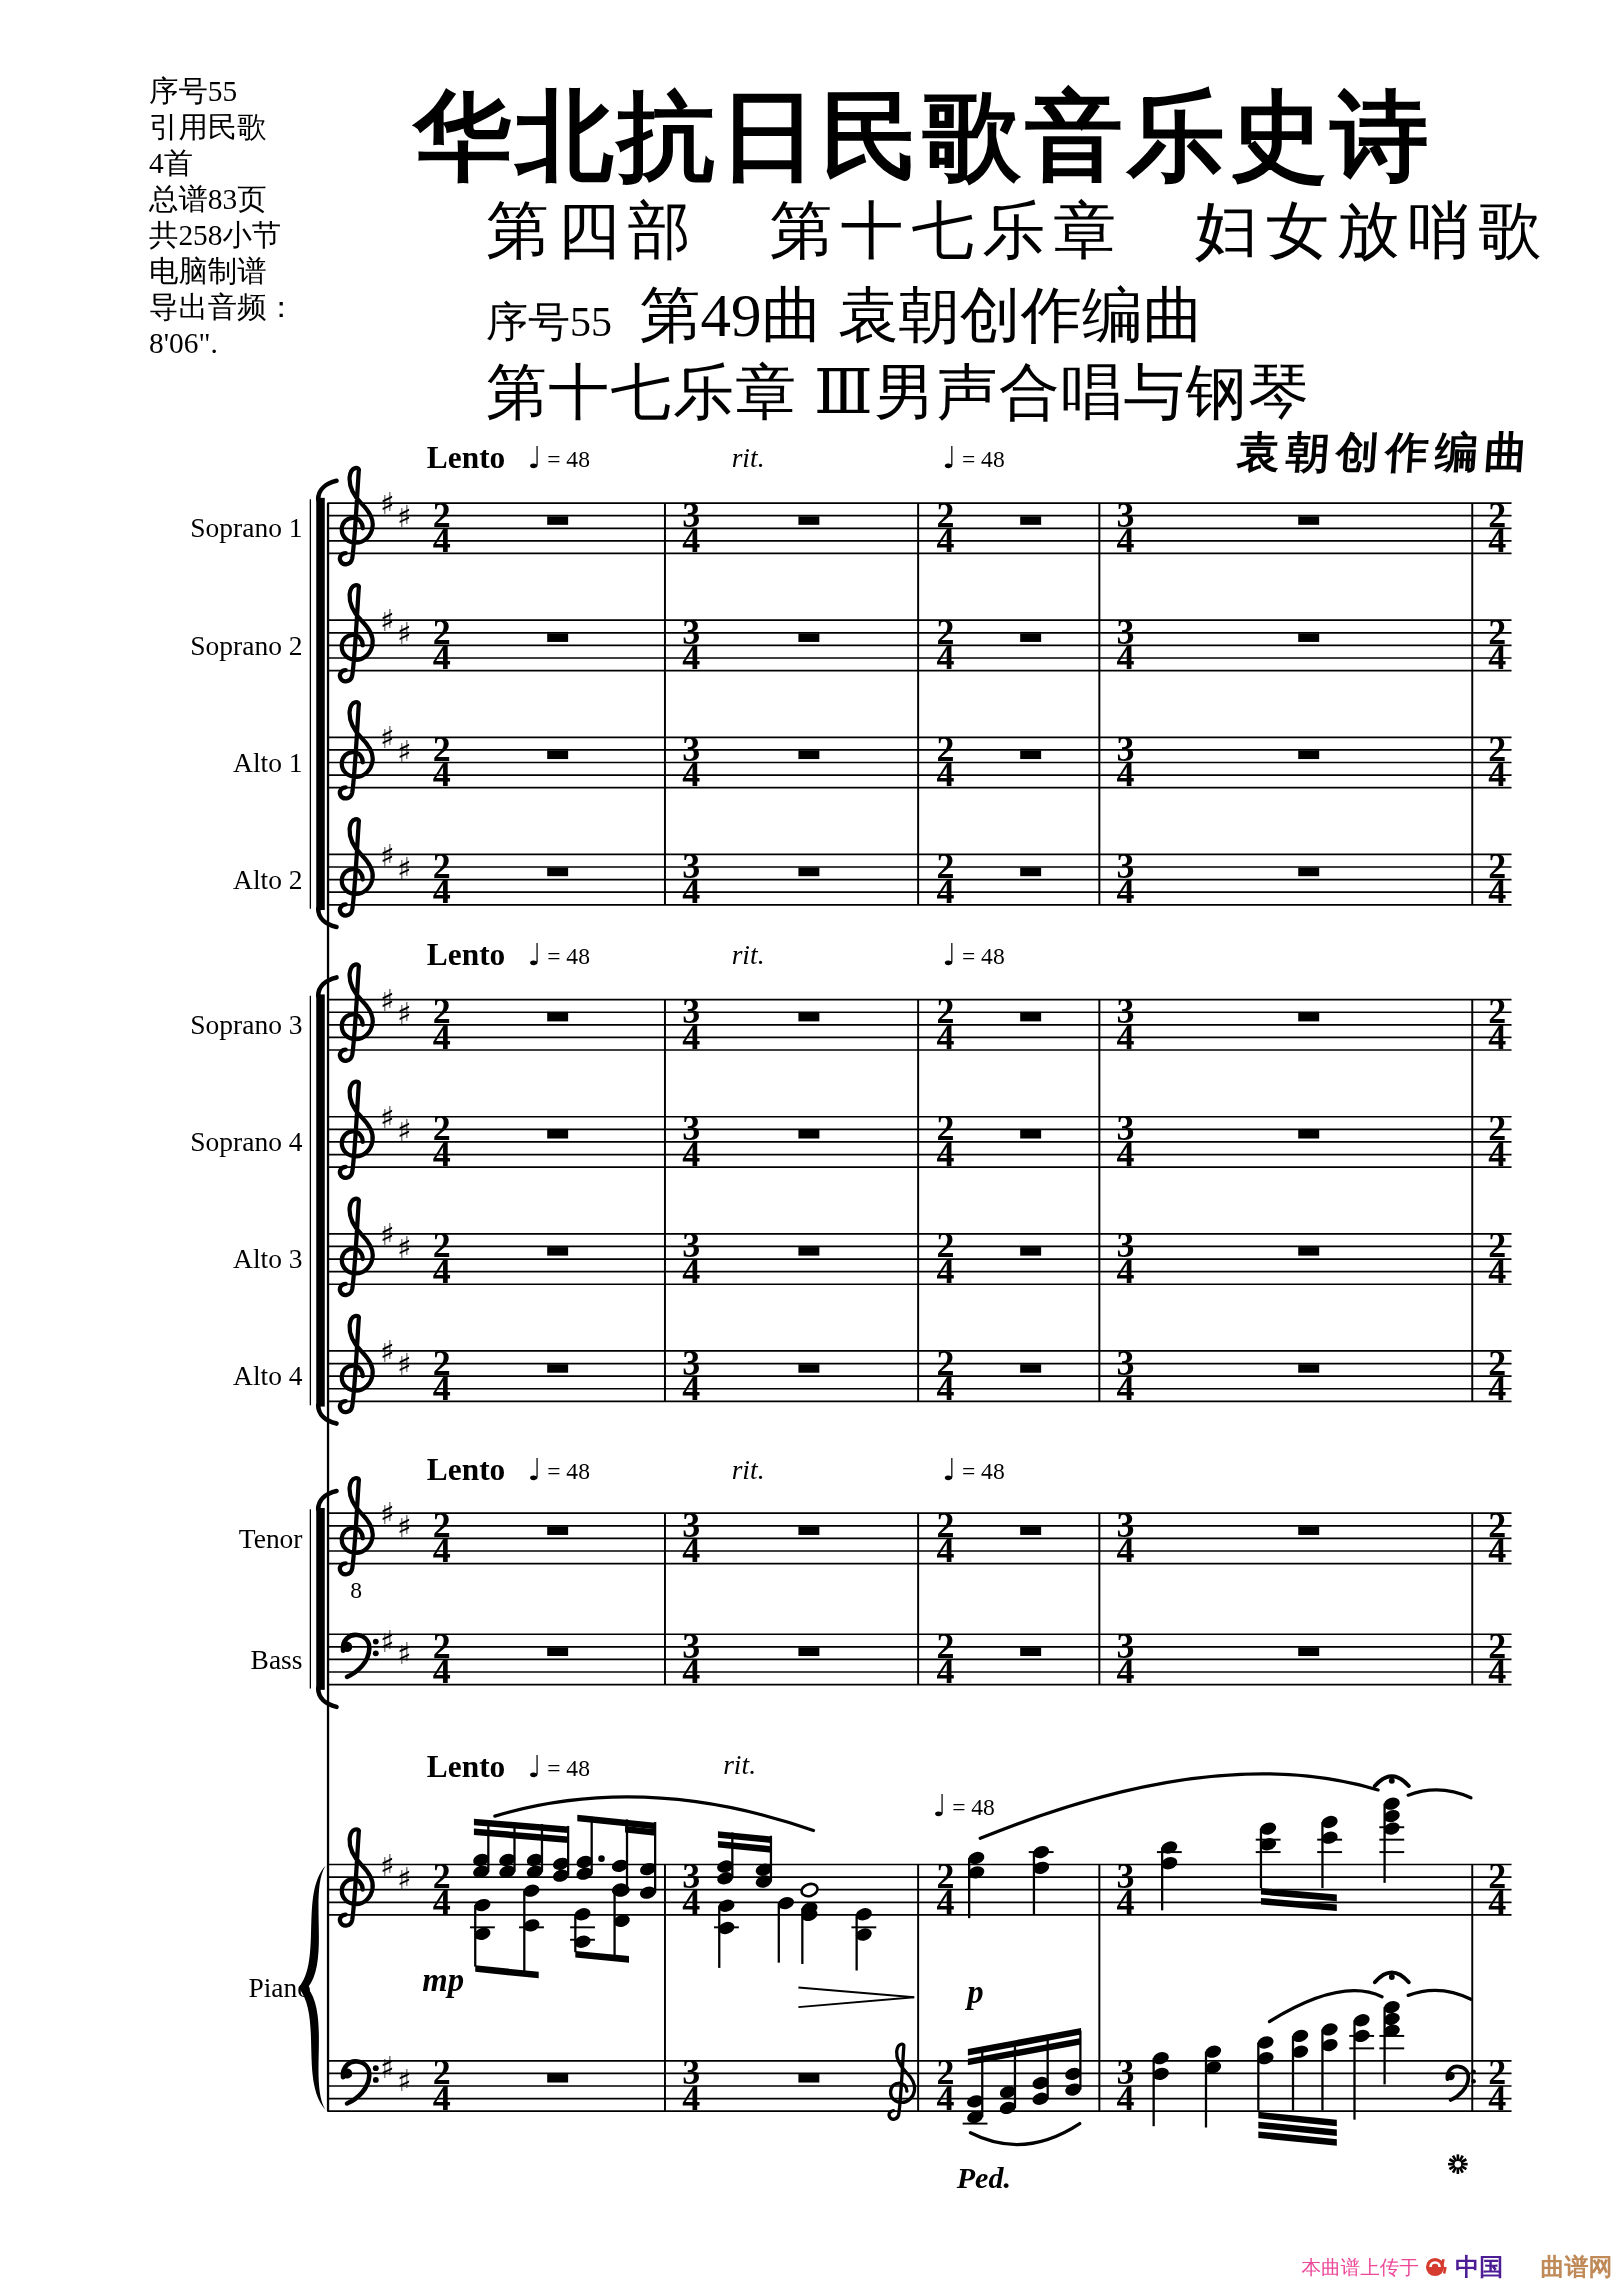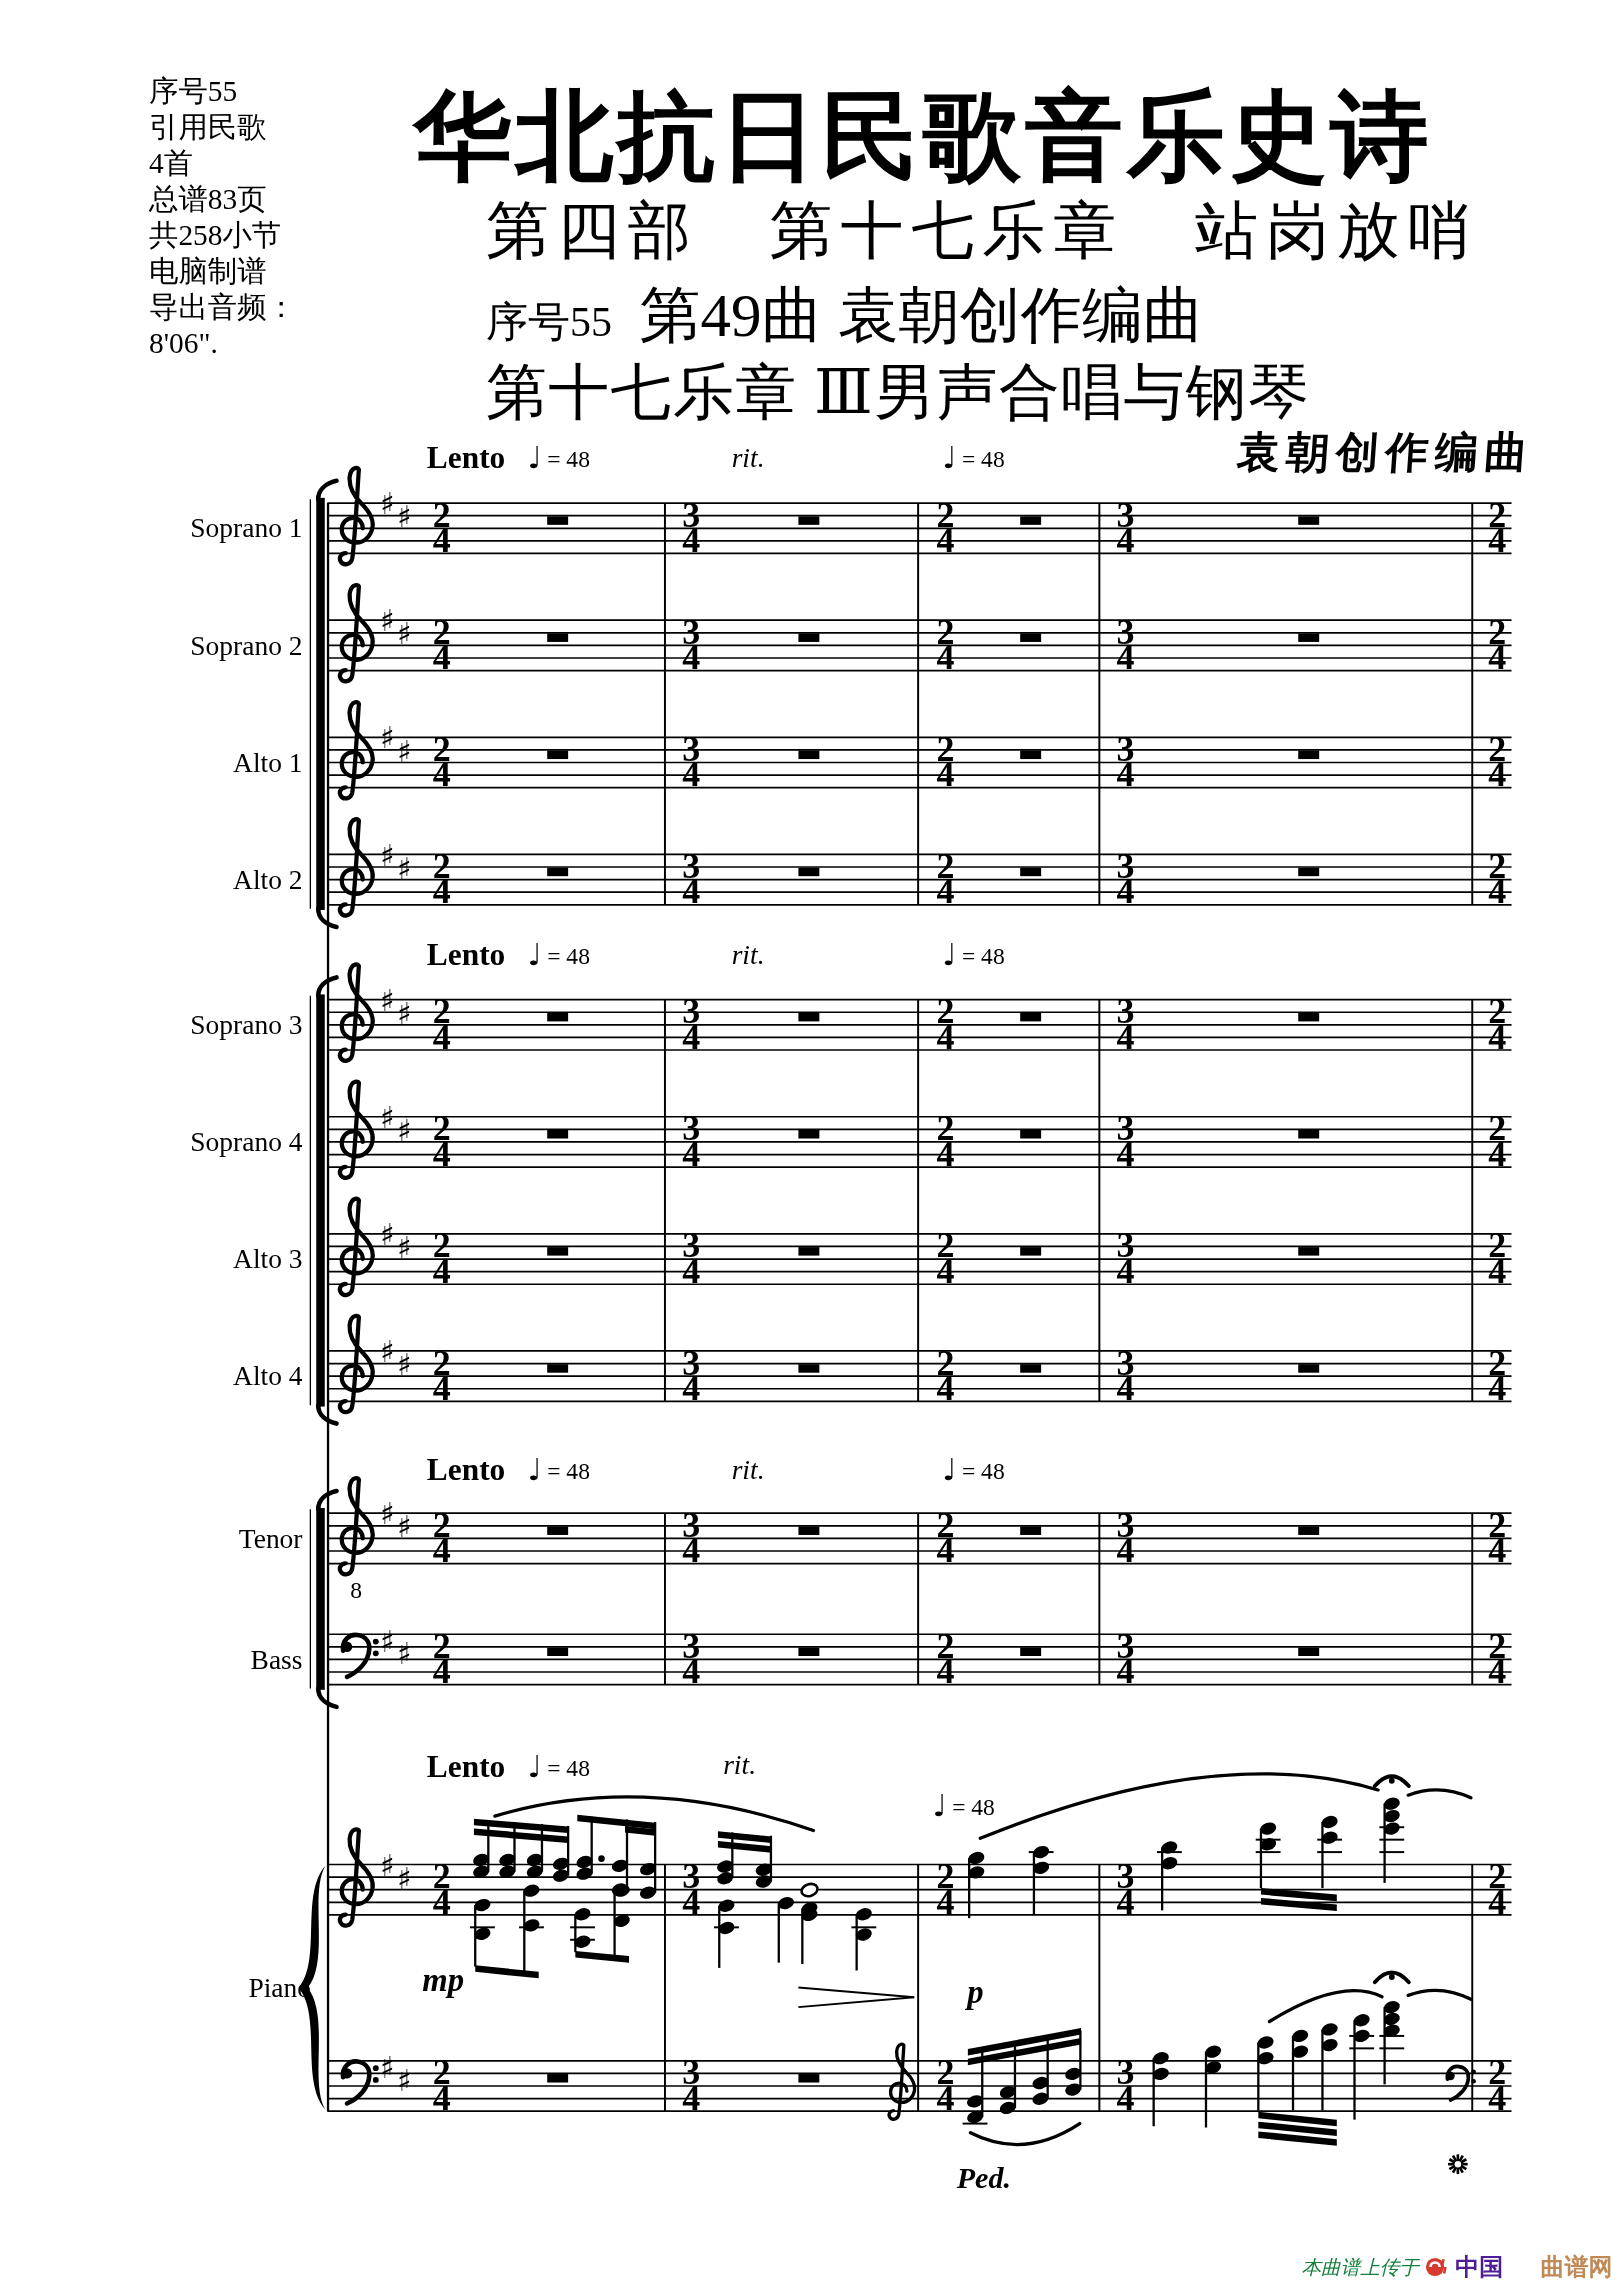--- a/index.html
+++ b/index.html
@@ -13,37 +13,37 @@
   #main-title{left:393px;top:72px;width:1060px;text-align:center;font-size:98px;font-weight:900;
     letter-spacing:3.9px;font-family:"DejaVu Serif","Liberation Serif",serif;}
   #subtitle1{left:486px;top:188px;font-size:63px;letter-spacing:7.9px;}
   #subtitle2{left:486px;top:275px;display:flex;align-items:baseline;}
   #subtitle2 .pre{font-size:42px;}
   #subtitle2 .main{font-size:61px;margin-left:27.5px;}
   #subtitle3{left:486px;top:352px;font-size:61px;letter-spacing:1.3px;}
   #composer{left:1237px;top:424px;font-size:43px;font-weight:bold;letter-spacing:6.5px;transform:skewX(-4deg);}
   #score-svg{left:0;top:0;}
   #watermark{right:10.5px;bottom:11.8px;display:flex;align-items:center;gap:5.2px;font-family:"Liberation Sans","DejaVu Sans",sans-serif;}
-  #watermark .wm-pre{font-size:19.6px;color:#15803d;font-style:italic;}
+  #watermark .wm-pre{font-size:19.6px;color:#ec4899;}
   #watermark .wm-black{font-size:24px;font-weight:bold;color:#4c1d95;font-family:"Liberation Serif",serif;text-align:right;}
   #watermark .wm-tan{font-size:24px;font-weight:bold;font-family:"Liberation Serif",serif;}
 </style>
 </head>
 <body>
 
 <div class="abs" id="info-block">序号55
 引用民歌
 4首
 总谱83页
 共258小节
 电脑制谱
 导出音频：
 8'06".</div>
 <div class="abs" id="main-title">华北抗日民歌音乐史诗</div>
-<div class="abs" id="subtitle1">第四部　第十七乐章　站岗放哨</div>
+<div class="abs" id="subtitle1">第四部　第十七乐章　妇女放哨歌</div>
 <div class="abs" id="subtitle2">
   <span class="pre">序号55</span>
   <span class="main">第49曲 袁朝创作编曲</span>
 </div>
 <div class="abs" id="subtitle3">第十七乐章 Ⅲ男声合唱与钢琴</div>
 <div class="abs" id="composer">袁朝创作编曲</div>
 
 <svg class="abs" id="score-svg" width="1623" height="2295" viewBox="0 0 2480 3508" xmlns="http://www.w3.org/2000/svg">
     <line x1="500" y1="769" x2="2310" y2="769" stroke="#000" stroke-width="2.6"></line>
     <line x1="500" y1="788.25" x2="2310" y2="788.25" stroke="#000" stroke-width="2.6"></line>

